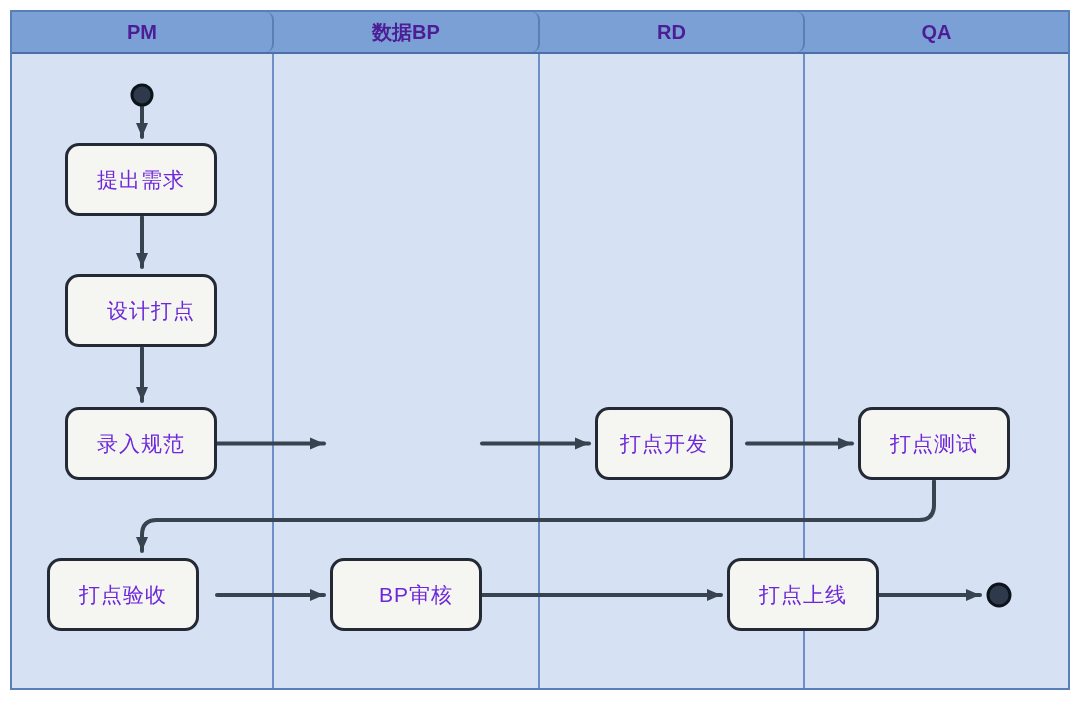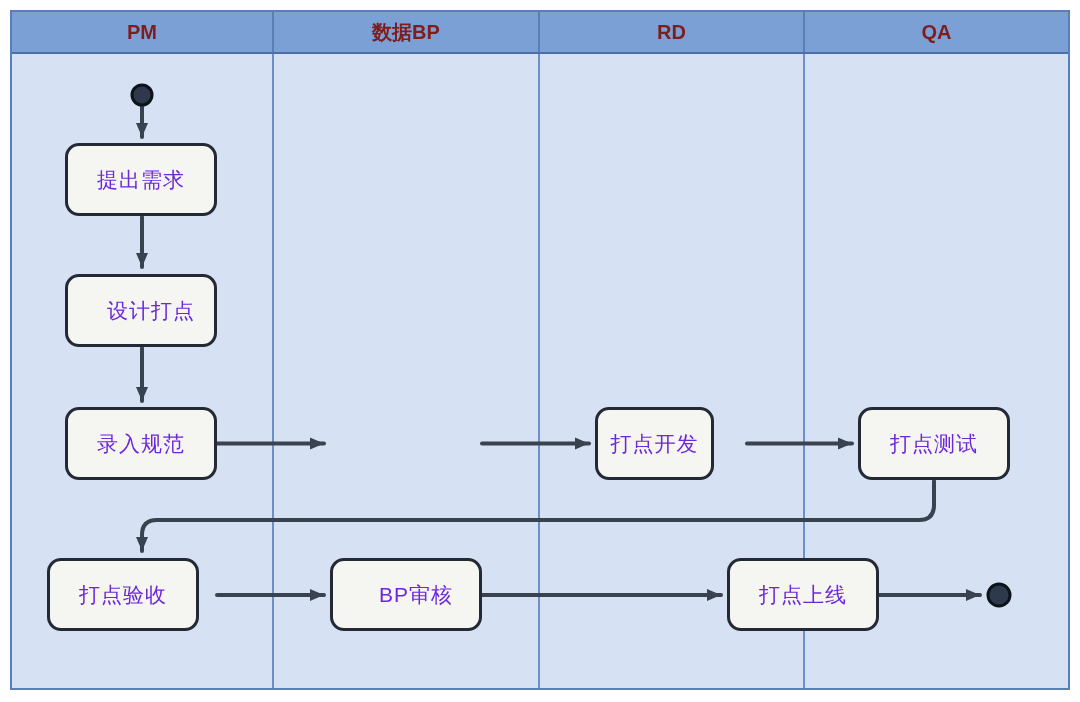--- a/index.html
+++ b/index.html
@@ -11,42 +11,43 @@
     position:absolute;left:10px;top:10px;width:1060px;height:680px;
     border:2px solid #5a7eb8;box-sizing:border-box;
     display:flex;flex-direction:column;
   }
   .thead{
     display:flex;height:42px;flex:0 0 42px;background:#7aa0d6;
     border-bottom:2px solid #4d6fa9;box-sizing:border-box;
   }
   .th{
     display:flex;align-items:center;justify-content:center;
-    font-size:20px;font-weight:bold;color:#7f1d1d;box-sizing:border-box;
+    font-size:20px;font-weight:bold;color:#4c1d95;box-sizing:border-box;
     border-right:2px solid #5a7eb8;
+    border-radius:8px;
   }
   .th:last-child{border-right:none;}
   .tbody{display:flex;flex:1;}
   .lane{
     background:#d6e1f3;box-sizing:border-box;border-right:2px solid #6d8ec6;
   }
   .lane:last-child{border-right:none;}
   .w1{width:262px;flex:0 0 262px;}
   .w2{width:266px;flex:0 0 266px;}
   .w3{width:265px;flex:0 0 265px;}
   .w4{flex:1;}
   .edges{position:absolute;left:0;top:0;width:1080px;height:702px;pointer-events:none;}
   .node{
     position:absolute;width:152px;height:73px;background:#f5f5f2;
     border:3px solid #232a35;border-radius:14px;box-sizing:border-box;
     display:flex;align-items:center;justify-content:center;
     font-size:21px;font-weight:500;color:#6d28d9;letter-spacing:1px;
     white-space:nowrap;
   }
-  .n-dev{width:119px;}
+  .n-dev{width:138px;}
 </style>
 </head>
 <body>
 
 <div class="page">
 
   <div class="table">
     <div class="thead">
       <div class="th w1">PM</div>
       <div class="th w2">数据BP</div>

